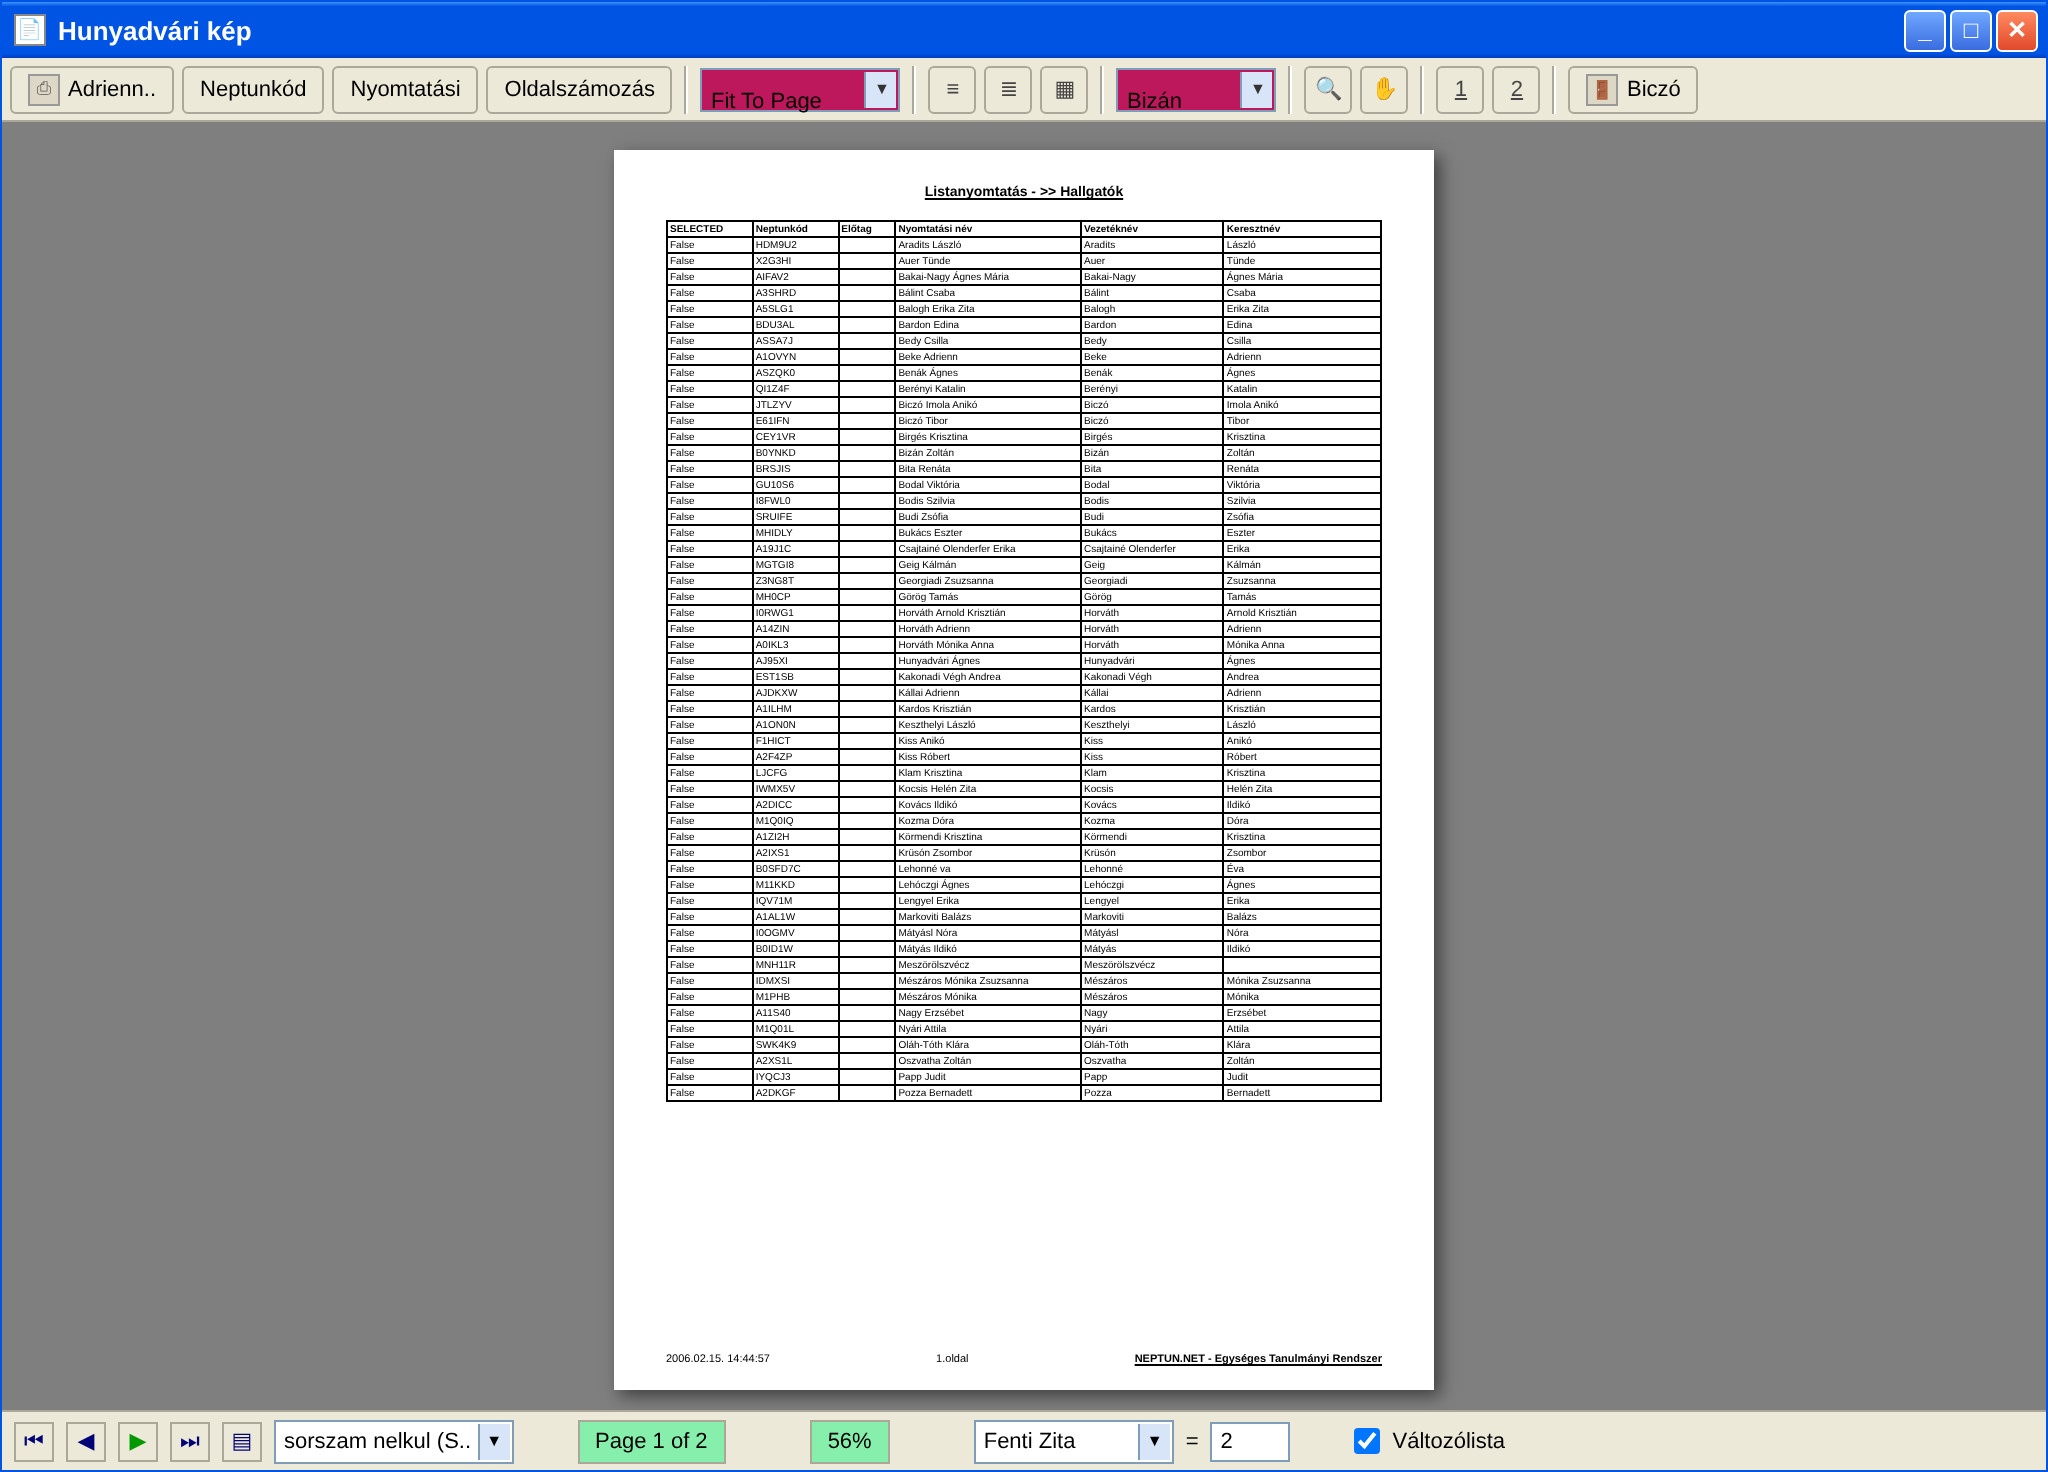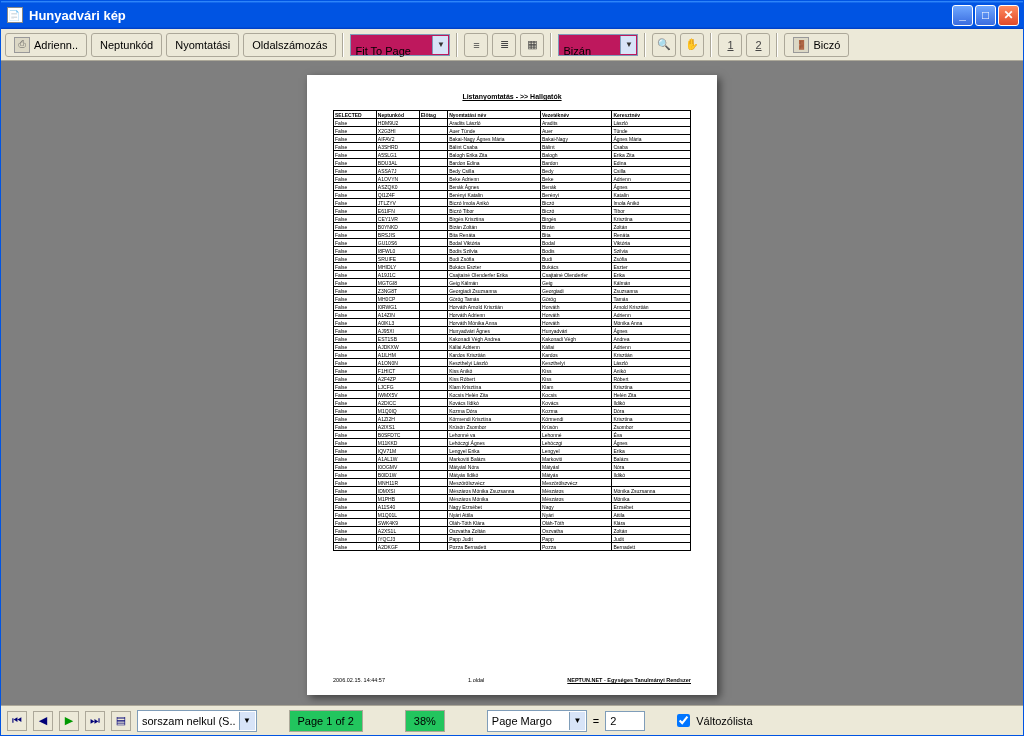--- a/index.html
+++ b/index.html
@@ -22,21 +22,21 @@
 .page{width:410px;height:620px;background:#fff;margin:14px 0;box-shadow:3px 3px 8px rgba(0,0,0,.5);padding:18px 26px 12px 26px;position:relative;display:flex;flex-direction:column;}
 .page-title{text-align:center;font-size:7px;text-decoration:underline;font-weight:bold;margin-bottom:10px;}
 .tblwrap{flex:1;overflow:hidden;}
 table{border-collapse:collapse;width:100%;font-size:5px;table-layout:fixed;}
 th,td{border:1px solid #000;padding:0.5px 1px;text-align:left;overflow:hidden;white-space:nowrap;text-overflow:clip;}
 th{font-weight:bold;}
 .page-foot{font-size:5.5px;display:flex;justify-content:space-between;margin-top:6px;}
 .page-foot .r{text-decoration:underline;font-weight:bold;}
 .statusbar{height:30px;background:#ece9d8;border-top:1px solid #aca899;display:flex;align-items:center;padding:0 6px;gap:6px;font-size:11px;}
 .navbtn{width:20px;height:20px;border:1px solid #aca899;background:#ece9d8;display:flex;align-items:center;justify-content:center;font-size:11px;color:#007;cursor:pointer;}
-.sb-box{height:22px;border:1px solid #aca899;background:#22c55e;padding:0 8px;display:flex;align-items:center;}
+.sb-box{height:22px;border:1px solid #aca899;background:#86efac;padding:0 8px;display:flex;align-items:center;}
 .sb-combo{height:22px;border:1px solid #7f9db9;background:#fff;padding:0 20px 0 4px;position:relative;display:flex;align-items:center;min-width:110px;}
 .sb-combo .arrw{position:absolute;right:1px;top:1px;bottom:1px;width:16px;background:#d8e4f8;border-left:1px solid #7f9db9;display:flex;align-items:center;justify-content:center;font-size:8px;}
 input[type=text]{height:20px;border:1px solid #7f9db9;font-size:11px;padding:0 4px;}
 input[type=checkbox]{width:13px;height:13px;}
 </style>
 </head>
 <body>
 
 <div class="window">
   <div class="titlebar">
@@ -569,25 +569,25 @@
     <div class="sb-combo">
         <span>sorszam nelkul  (S..</span>
         <span class="arrw">▼</span>
       </div>
     <div style="width:20px"></div>
     <div class="sb-box">
         <span>Page 1 of 2</span>
       </div>
     <div style="width:30px"></div>
     <div class="sb-box">
-        <span>38%</span>
+        <span>56%</span>
       </div>
     <div style="width:30px"></div>
     <div class="sb-combo" style="min-width:100px">
-        <span>Page Margo</span>
+        <span>Fenti Zita</span>
         <span class="arrw">▼</span>
       </div>
     <span>=</span>
     <input type="text" style="width: 40px;" value="2">
     <div style="width:20px"></div>
     <input type="checkbox" checked="" style="">
     <span>Változólista</span>
   </div>
 </div>
 

